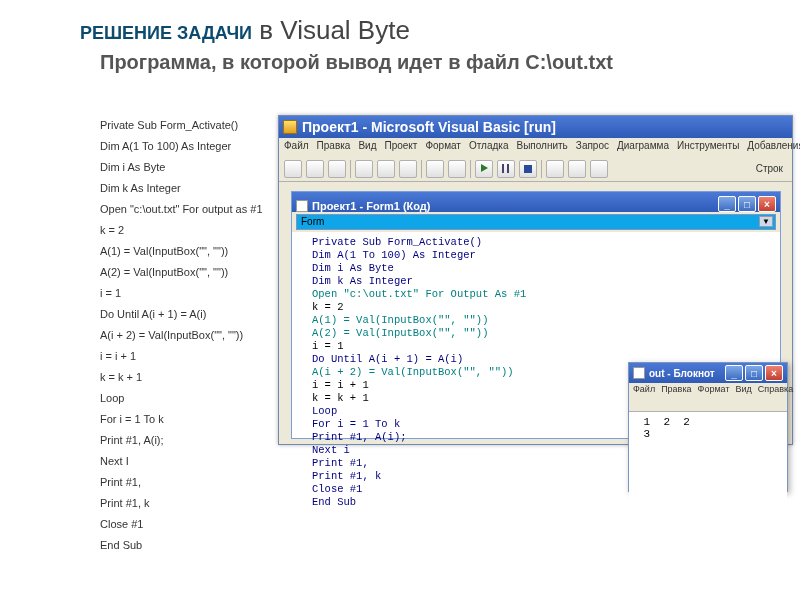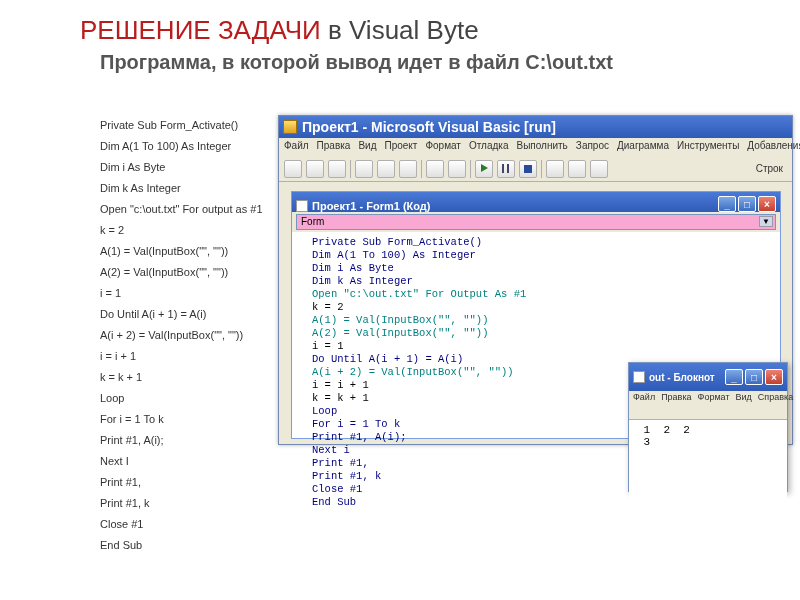--- a/index.html
+++ b/index.html
@@ -1,19 +1,19 @@
 <!DOCTYPE html>
 <html><head>
 <meta charset="utf-8">
 <style>
   * { margin: 0; padding: 0; box-sizing: border-box; }
   body { font-family: Arial, sans-serif; width: 800px; height: 600px; background: #fff; position: relative; overflow: hidden; }
   
   .slide-title { padding: 15px 20px 5px 80px; }
-  .slide-title .t1 { font-size: 26px; font-weight: normal; color: #b91c1c; }
+  .slide-title .t1 { font-size: 18px; font-weight: bold; color: #0c4a6e; }
   .slide-title .t2 { font-size: 26px; color: #444; font-family: 'Segoe UI', sans-serif; }
   .subtitle { padding: 0 20px 10px 80px; font-size: 20px; font-weight: bold; color: #555; margin-left: 20px; }
   
   .code-list { position: absolute; left: 100px; top: 115px; font-size: 11px; line-height: 21px; color: #333; }
   .code-list div { white-space: nowrap; }
 
   .vb-window { position: absolute; left: 278px; top: 115px; width: 515px; height: 330px; background: #ECE9D8; border: 1px solid #738AB5; box-shadow: 0 0 4px rgba(0,0,0,.3); }
   .vb-titlebar { height: 22px; background: linear-gradient(#4B79D6,#2F5BB7); display: flex; align-items: center; padding: 0 4px; }
   .vb-titlebar .icon { width: 14px; height: 14px; background: linear-gradient(#FFE070,#E0A020); border: 1px solid #A07000; margin-right: 5px; }
   .vb-titlebar .title { flex: 1; color: #fff; font-size: 14px; font-weight: bold; }
@@ -29,28 +29,28 @@
   .code-win { position: absolute; left: 12px; top: 75px; width: 490px; height: 248px; border: 1px solid #7A9EE0; background: #fff; }
   .code-win .titlebar { height: 20px; background: linear-gradient(#4B79D6,#2F5BB7); display: flex; align-items: flex-end; padding: 0 4px; }
   .code-win .titlebar .icon { width: 12px; height: 12px; background: #fff; border: 1px solid #999; margin-right: 4px; }
   .code-win .titlebar .title { flex: 1; color: #fff; font-size: 11px; font-weight: bold; }
   .winbtns { display: flex; gap: 2px; }
   .winbtn { width: 18px; height: 16px; border: 1px solid #fff; border-radius: 2px; display: flex; align-items: center; justify-content: center; font-size: 10px; font-weight: bold; color: #fff; }
   .winbtn.min { background: linear-gradient(#7EA9E8,#3D6BC0); }
   .winbtn.max { background: linear-gradient(#7EA9E8,#3D6BC0); }
   .winbtn.close { background: linear-gradient(#F08070,#C04030); }
   .dropdowns { height: 20px; background: #ECE9D8; display: flex; gap: 10px; padding: 2px 4px; }
-  .dd { flex: 1; height: 16px; background: #f9a8d4; border: 1px solid #7A95BF; font-size: 10px; padding: 1px 4px; position: relative; }
+  .dd { flex: 1; height: 16px; background: #0ea5e9; border: 1px solid #7A95BF; font-size: 10px; padding: 1px 4px; position: relative; }
   .dd::after { content: "▼"; position: absolute; right: 2px; top: 1px; font-size: 8px; background: #D0D8E8; padding: 0 2px; border: 1px solid #99A; }
   .code-area { padding: 4px 10px 4px 20px; font-family: 'Courier New', monospace; font-size: 10.5px; line-height: 13px; color: #000; overflow: hidden; }
   .code-area .navy { color: #000080; }
   .code-area .teal { color: #008080; }
 
   .notepad { position: absolute; left: 628px; top: 362px; width: 160px; height: 130px; background: #ECE9D8; border: 1px solid #7A95BF; box-shadow: 2px 2px 6px rgba(0,0,0,.3); }
-  .notepad .titlebar { height: 28px; background: linear-gradient(#4B79D6,#2F5BB7); display: flex; align-items: center; padding: 0 4px; }
+  .notepad .titlebar { height: 20px; background: linear-gradient(#4B79D6,#2F5BB7); display: flex; align-items: center; padding: 0 4px; }
   .notepad .titlebar .icon { width: 12px; height: 12px; background: #fff; border: 1px solid #999; margin-right: 4px; }
   .notepad .titlebar .title { flex: 1; color: #fff; font-size: 10px; font-weight: bold; }
   .notepad .menubar { height: 16px; background: #ECE9D8; font-size: 9px; display: flex; padding: 1px 4px; gap: 6px; color: #333; }
   .notepad .content { background: #fff; height: 92px; padding: 4px 8px; font-family: 'Courier New', monospace; font-size: 11px; border-top: 1px solid #B0B0B0; white-space: pre; margin-top: 12px; }
 </style>
 </head>
 <body>
 
 <div class="slide-title">
   <span class="t1">РЕШЕНИЕ ЗАДАЧИ</span><span class="t2"> в Visual Byte</span>

